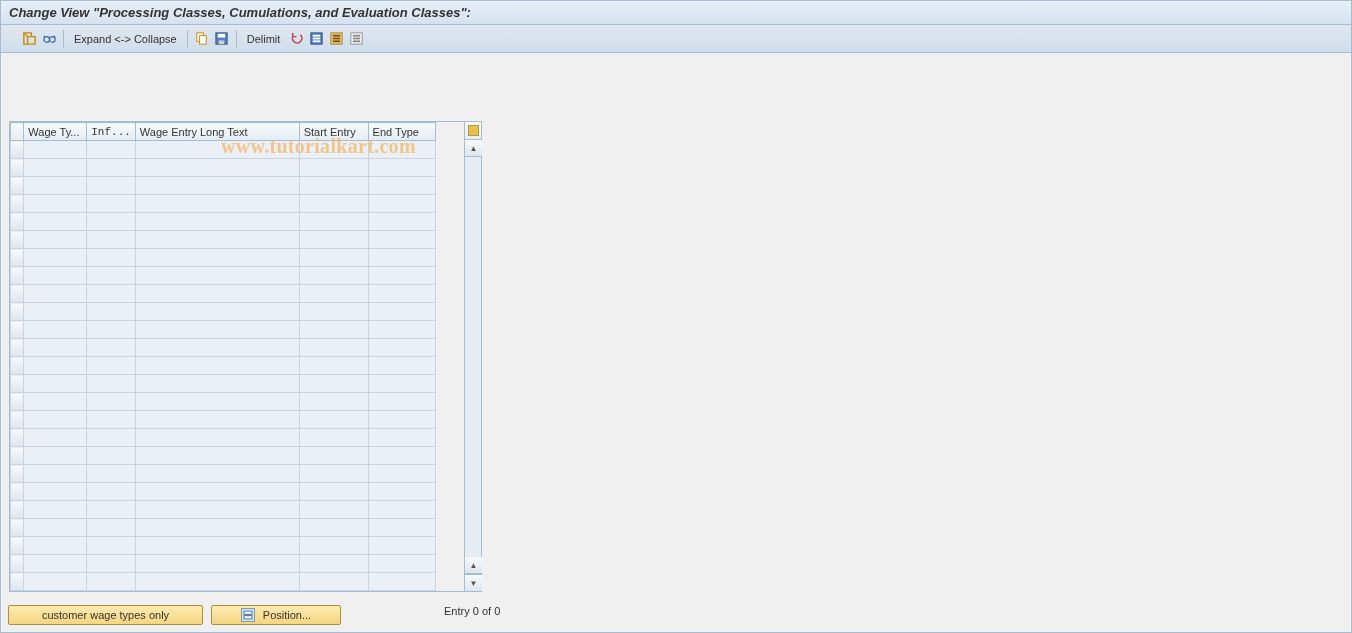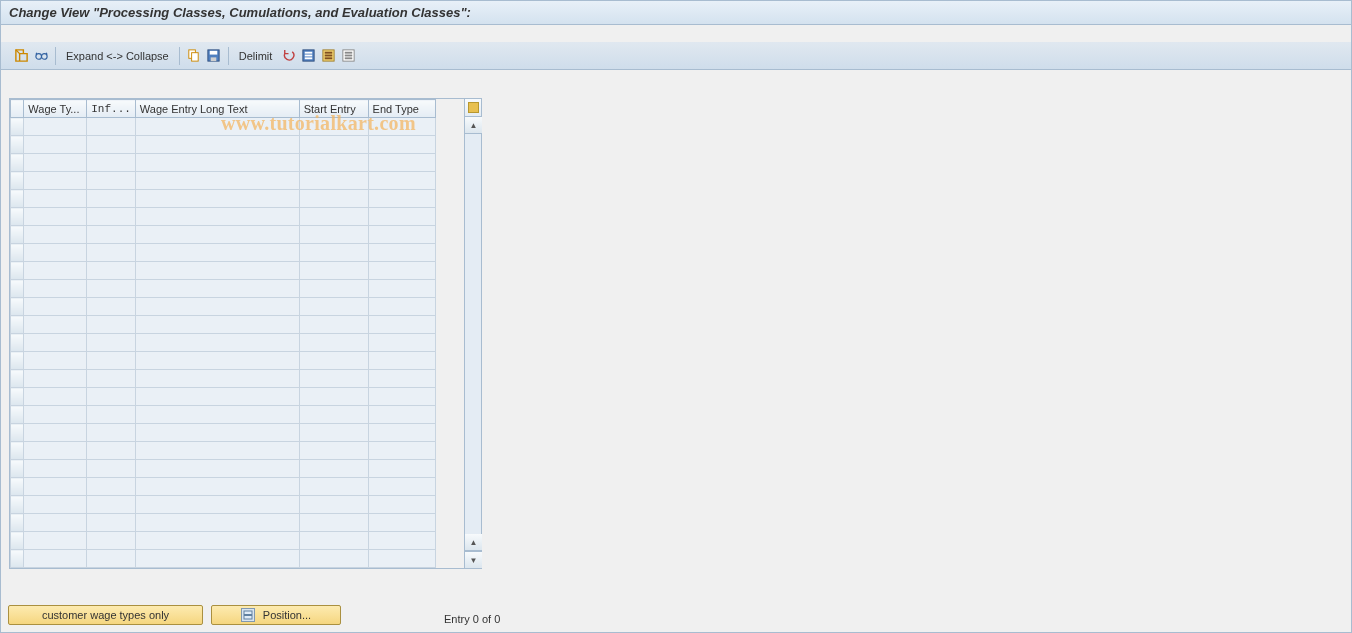--- a/index.html
+++ b/index.html
@@ -26,26 +26,25 @@
     }
     .title-text {
       font-style: italic;
       font-weight: bold;
       font-size: 13px;
       color: #333;
     }
     .toolbar {
       background: linear-gradient(to bottom, #e0e8f0, #cfddeb);
       border-bottom: 1px solid #a8bcd0;
-      padding: 3px 12px;
+      padding: 3px 20px;
       height: 28px;
       display: flex;
       align-items: center;
       gap: 4px;
-      margin-top: 17px;
     }
     .tb-icon {
       width: 16px;
       height: 16px;
       display: inline-flex;
       align-items: center;
       justify-content: center;
       cursor: pointer;
       font-size: 13px;
     }
@@ -58,20 +57,21 @@
     .tb-sep {
       width: 1px;
       height: 18px;
       background: #a8bcd0;
       margin: 0 2px;
     }
     .content-area {
       padding: 28px 8px 8px 8px;
       background: #f0f0f0;
       position: relative;
+      margin-top: 40px;
     }
     .watermark {
       position: absolute;
       top: 42px;
       left: 220px;
       font-size: 20px;
       color: #f5b55f;
       font-weight: bold;
       letter-spacing: 0.3px;
       opacity: 0.72;
@@ -155,21 +155,21 @@
     }
     .vscroll-track {
       flex: 1;
       background: #e4ecf4;
     }
     .footer-area {
       position: absolute;
       bottom: 8px;
       left: 8px;
       display: flex;
-      align-items: flex-end;
+      align-items: flex-start;
       gap: 8px;
     }
     .footer-btn {
       height: 20px;
       display: flex;
       align-items: center;
       justify-content: center;
       font-size: 11px;
       border: 1px solid #aa9040;
       cursor: pointer;

